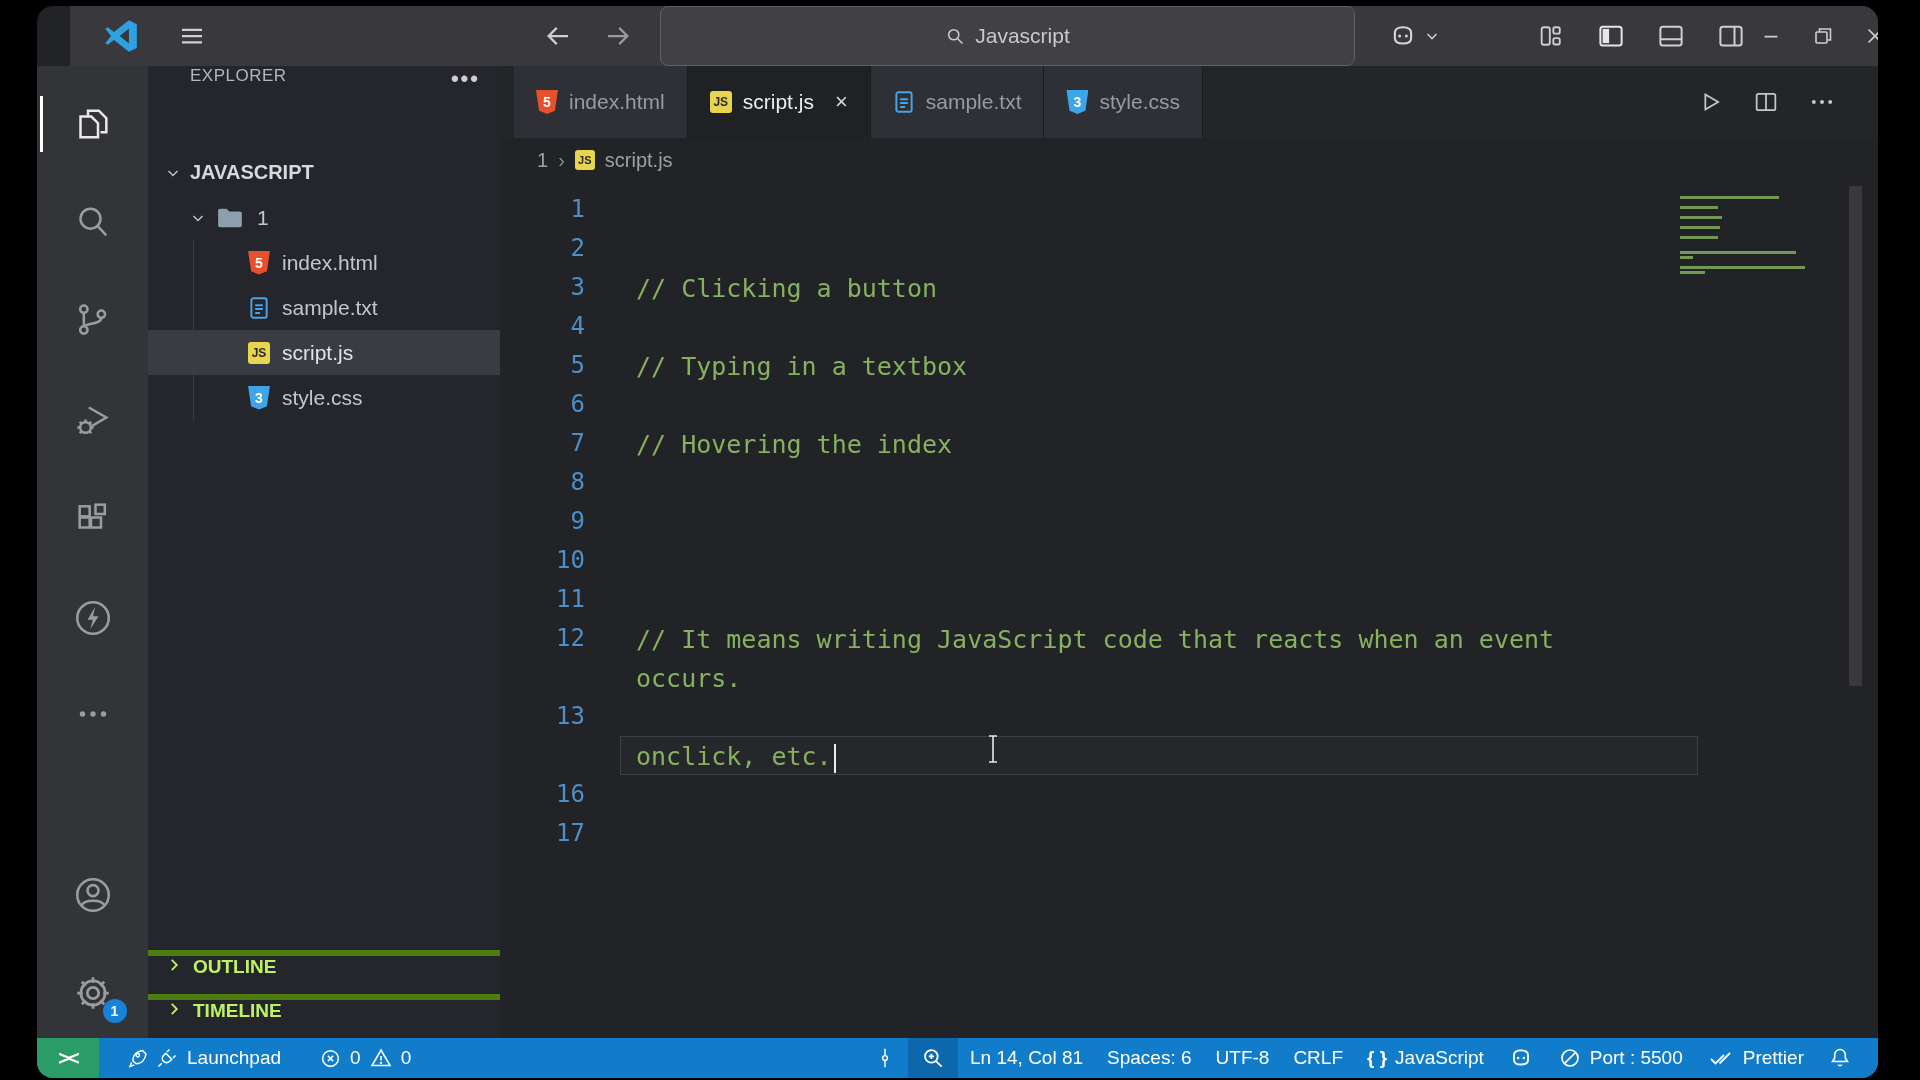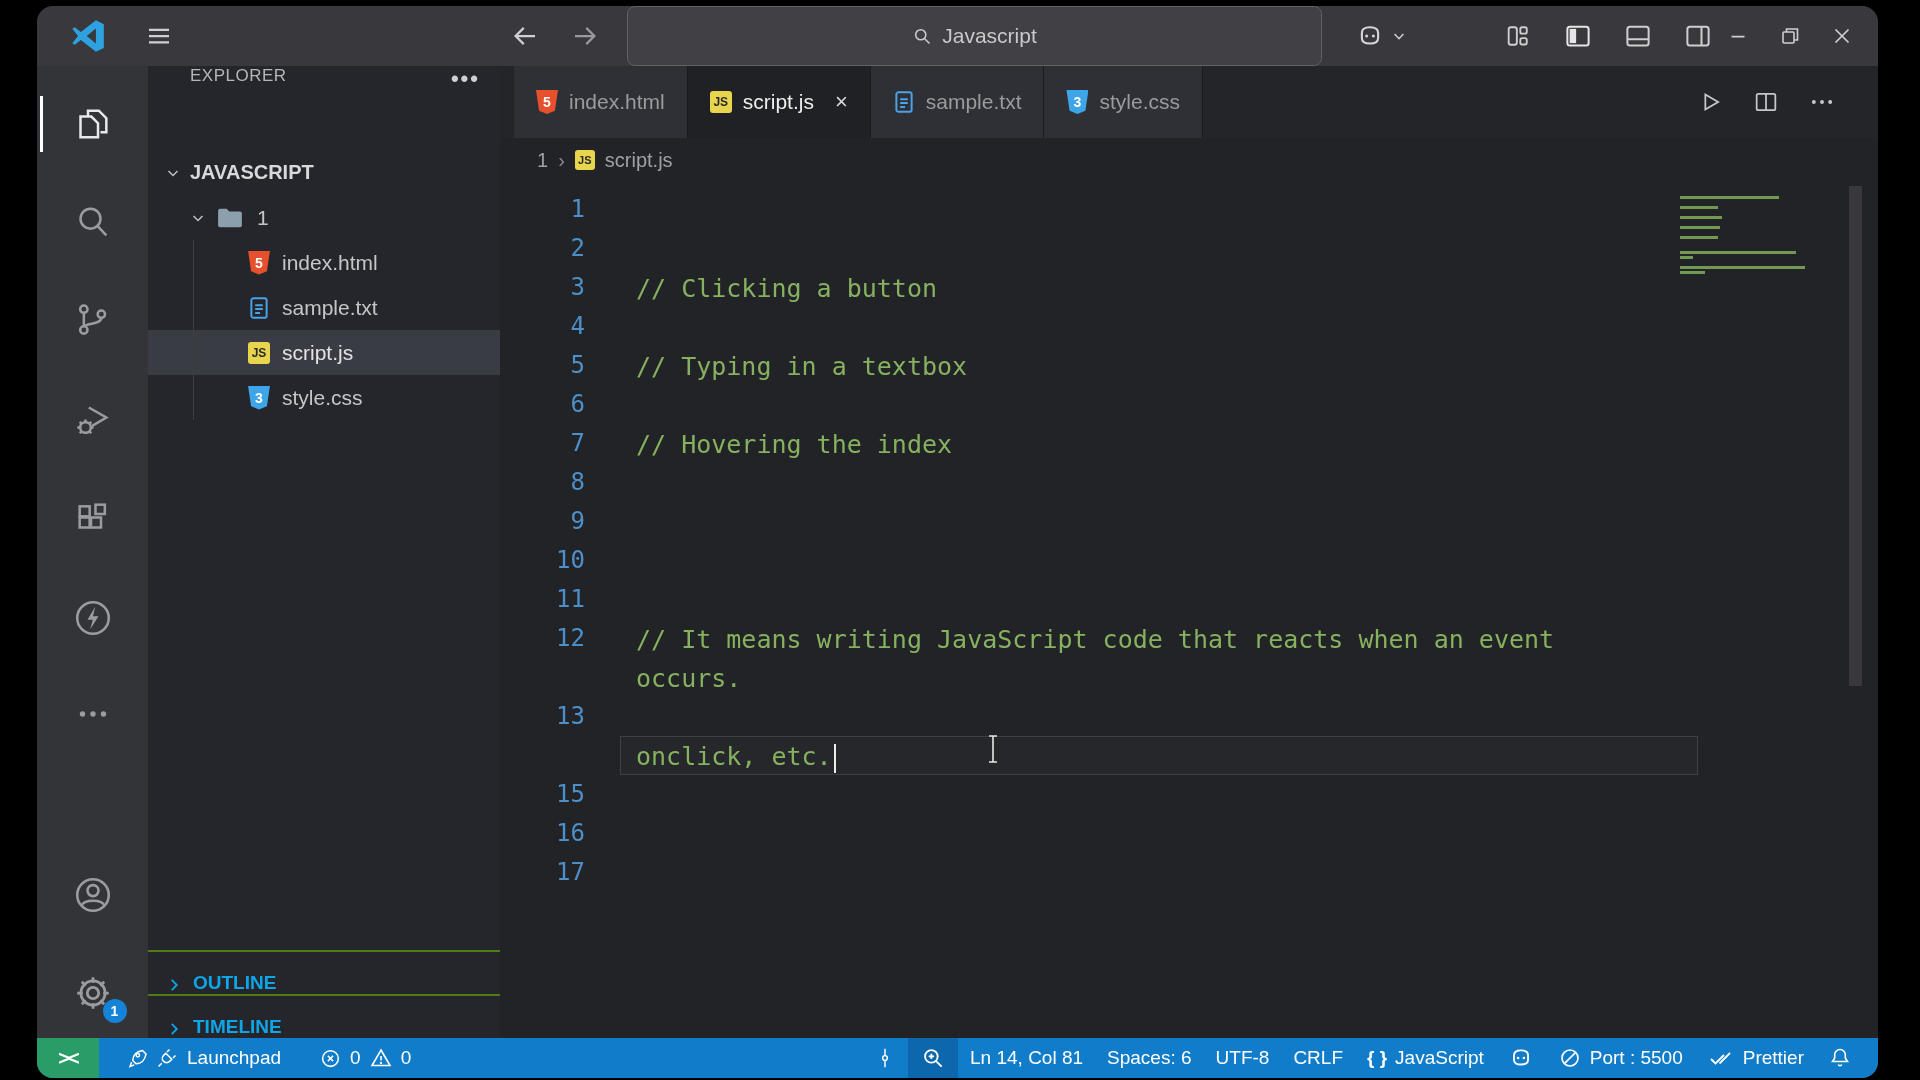--- a/index.html
+++ b/index.html
@@ -1,19 +1,19 @@
 <!DOCTYPE html>
 <html><head>
 <meta charset="utf-8">
 <style>
   * { margin:0; padding:0; box-sizing:border-box; }
   html,body { width:1920px; height:1080px; background:#000; overflow:hidden;
               font-family:"Liberation Sans", sans-serif; }
   .window { position:absolute; left:37px; top:6px; width:1841px; height:1072px;
-            background:#222327; border-radius:16px; overflow:hidden; }
+            background:#222327; border-radius:16px; overflow:hidden;padding-left:33px; }
 
   
   .titlebar { position:relative; height:60px; background:#39393d; }
   .titlebar .abs { position:absolute; top:0; height:60px; display:flex; align-items:center; }
   .vslogo { left:32px; }
   .hamburger { left:102px; width:40px; justify-content:center; cursor:pointer; }
   .hamburger svg { display:block; }
   .nav-arrows { left:470px; gap:24px; }
   .nav-btn { width:36px; height:36px; display:flex; align-items:center; justify-content:center; }
   .searchbox { left:590px; top:10px; width:695px; height:40px; background:#404045;
@@ -47,22 +47,22 @@
   .tree { position:absolute; top:84px; left:0; right:0; }
   .trow { height:45px; display:flex; align-items:center; font-size:21px; cursor:pointer; }
   .trow.selected { background:#3a3c43; color:#e2e3e6; }
   .trow .chev { width:16px; display:flex; margin:0 9px 0 17px; color:#c0c1c5; }
   .trow.root { font-weight:bold; color:#d8d9dc; font-size:20px; }
   .trow.folder .chev { margin-left:42px; }
   .trow .ficon { margin:0 12px 0 100px; display:flex; }
   .folder-ic { margin:0 12px 0 0; }
   .indent-guide { position:absolute; left:45px; top:90px; height:180px; width:1px; background:#3c3e44; }
   .sb-bottom { position:absolute; left:0; right:0; bottom:0; }
-  .sb-section { height:44px; border-top:2px solid #4d7c0f; display:flex; align-items:flex-end;
-                gap:10px; padding-left:17px; font-weight:bold; font-size:19px; color:#0ea5e9; cursor:pointer; }
+  .sb-section { height:44px; border-top:6px solid #4d7c0f; display:flex; align-items:flex-start;
+                gap:10px; padding-left:17px; font-weight:bold; font-size:19px; color:#bef264; cursor:pointer; }
 
   
   .editor { flex:1; position:relative; background:#222327; }
   .tabbar { height:72px; background:#242529; display:flex; align-items:stretch; padding-left:14px; }
   .tab { display:flex; align-items:center; gap:11px; padding:0 22px; background:#2e3036;
          color:#9a9b9f; font-size:21px; border-right:1px solid #1a1b1e; cursor:pointer; }
   .tab.active { background:#1f2125; color:#eceded; }
   .tab .close { margin-left:10px; font-size:22px; color:#d8d8da; }
   .editor-actions { margin-left:auto; display:flex; align-items:center; gap:28px; padding-right:42px; color:#c6c7ca; }
   .breadcrumb { height:44px; display:flex; align-items:center; gap:10px; padding-left:37px;
@@ -461,24 +461,20 @@
             </div>
             <div class="crow">
               <span class="gutter">13</span>
               <div class="rowline"></div>
             </div>
             <div class="crow current">
               <span class="gutter"></span>
               <div class="rowline">onclick, etc.<span class="cursor"></span></div>
             </div>
             <div class="crow">
-              <span class="gutter">15</span>
-              <div class="rowline"></div>
-            </div>
-            <div class="crow">
               <span class="gutter">16</span>
               <div class="rowline"></div>
             </div>
             <div class="crow">
               <span class="gutter">17</span>
               <div class="rowline"></div>
             </div>
           </div>
         <div class="minimap" id="minimap">
             <div class="mm-slot">

